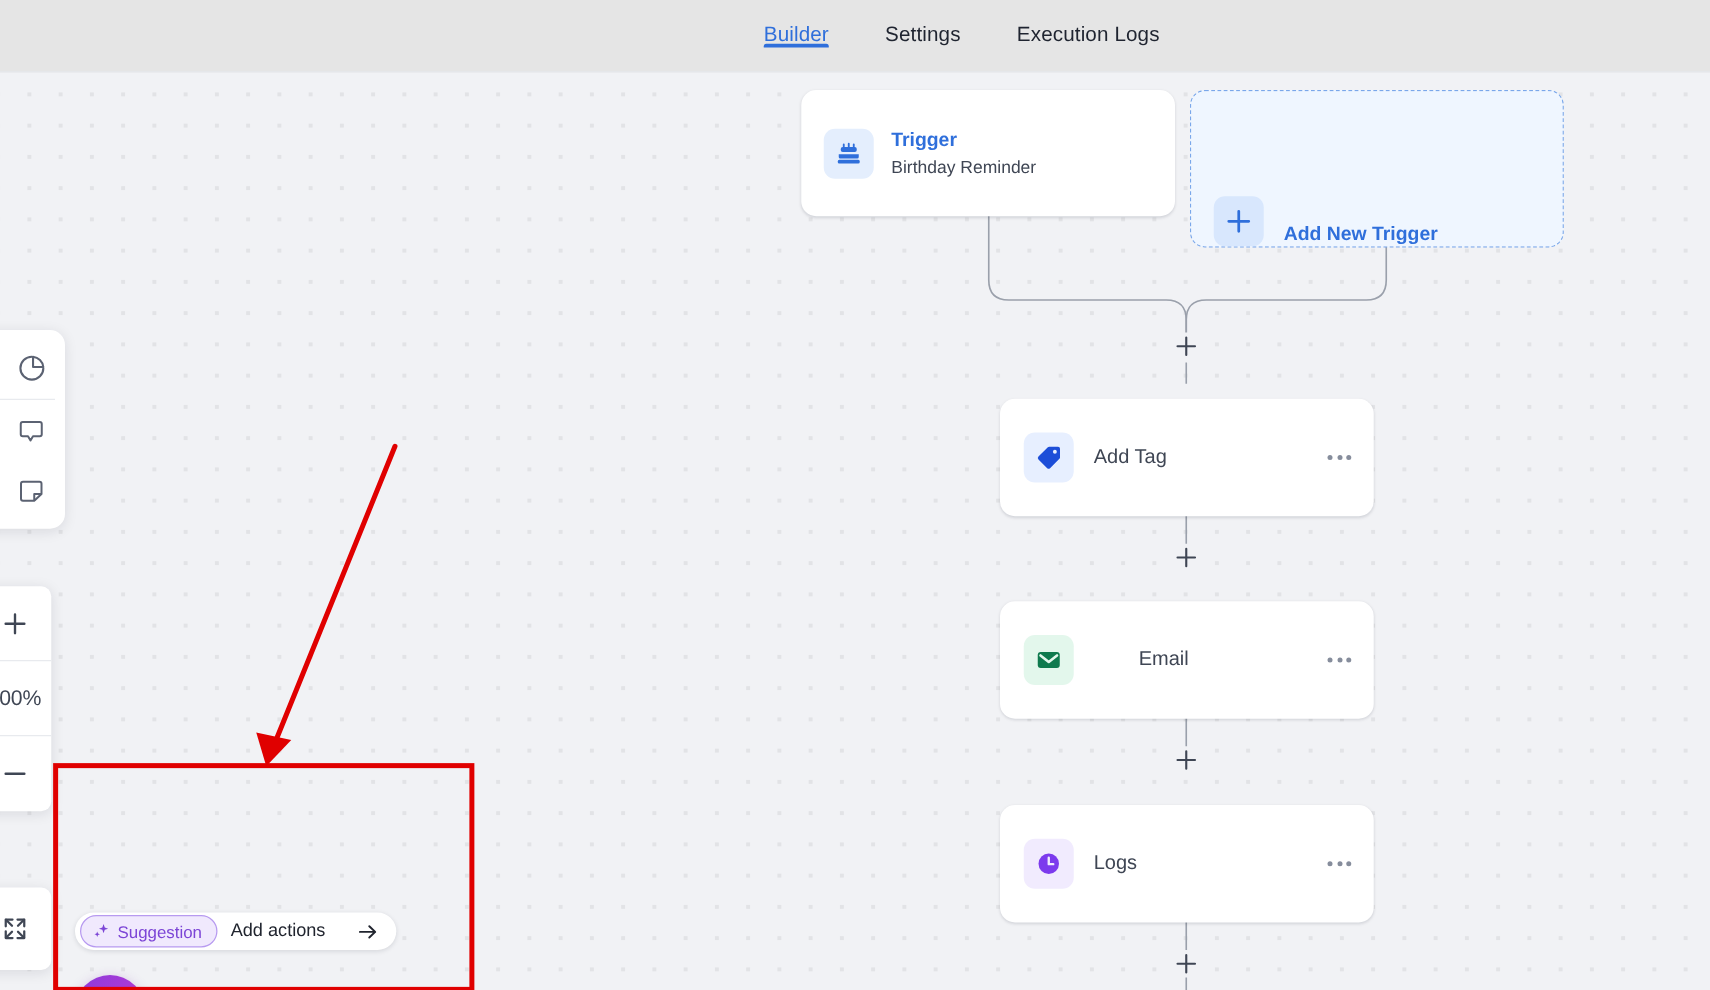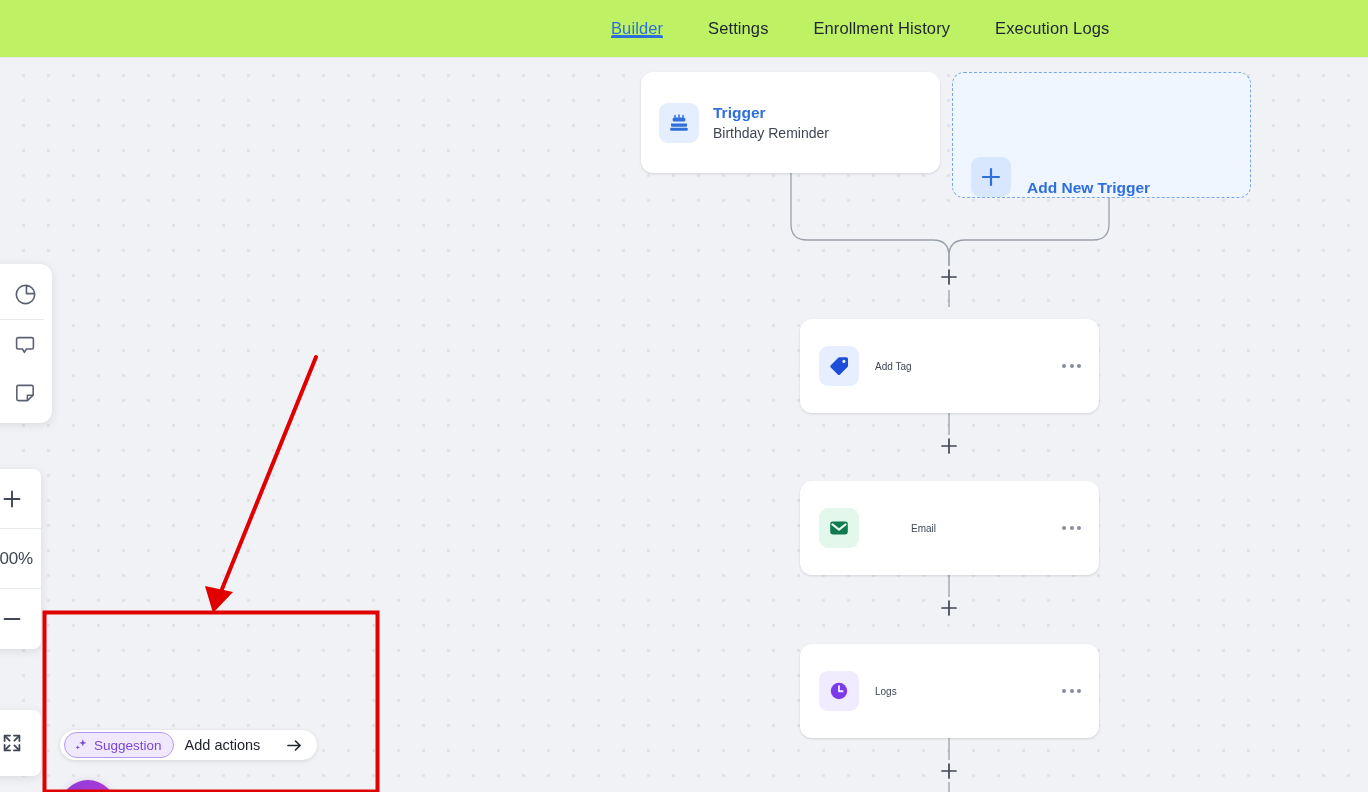--- a/index.html
+++ b/index.html
@@ -7,21 +7,21 @@
     width: 1368px; height: 792px;
     font-family: "Liberation Sans", sans-serif;
     overflow: hidden;
     background: #ffffff;
   }
   #app { position: relative; width: 1368px; height: 792px; overflow: hidden; }
 
   
   .topbar {
     position: absolute; left: 0; top: 0; width: 1368px; height: 58px;
-    background: #bef264;
+    background: #e5e5e5;
     border-bottom: 1px solid #e5e7eb;
     z-index: 40;
   }
   .tabs { position: absolute; left: 611px; top: 0; height: 58px; display: flex; align-items: flex-start; }
   .tab {
     position: relative;
     font-size: 16.5px;
     color: #1f2430;
     padding: 19px 0 0 0;
     margin-right: 45px;
@@ -67,21 +67,21 @@
     box-shadow: 0 1px 3px rgba(16,24,40,.09), 0 1px 2px rgba(16,24,40,.05);
     display: flex; align-items: center;
     z-index: 10;
     cursor: pointer;
   }
   .node-icon {
     width: 40px; height: 40px; border-radius: 9px;
     display: flex; align-items: center; justify-content: center;
     flex: 0 0 auto;
   }
-  .node-label { font-size: 10px; color: #3f4654; margin-left: 16px; }
+  .node-label { font-size: 16px; color: #3f4654; margin-left: 16px; }
   .node-dots {
     position: absolute; right: 18px; top: 50%; transform: translateY(-50%);
     display: flex; gap: 3.5px; cursor: pointer;
   }
   .node-dots i { width: 4px; height: 4px; border-radius: 50%; background: #868d9c; display: block; }
 
   
   #trigger-card {
     left: 641px; top: 14px; width: 299px; height: 101px;
     padding-left: 18px;
@@ -185,23 +185,20 @@
 
 <div id="app">
 
   <div class="topbar">
     <div class="tabs">
       <div class="tab active">
         <span>Builder</span>
       </div>
       <div class="tab">
         <span>Settings</span>
-      </div>
-      <div class="tab">
-        <span>Enrollment History</span>
       </div>
       <div class="tab">
         <span>Execution Logs</span>
       </div>
     </div>
   </div>
 
   <div class="canvas">
 
     <svg class="connectors" viewBox="0 0 1368 734">

